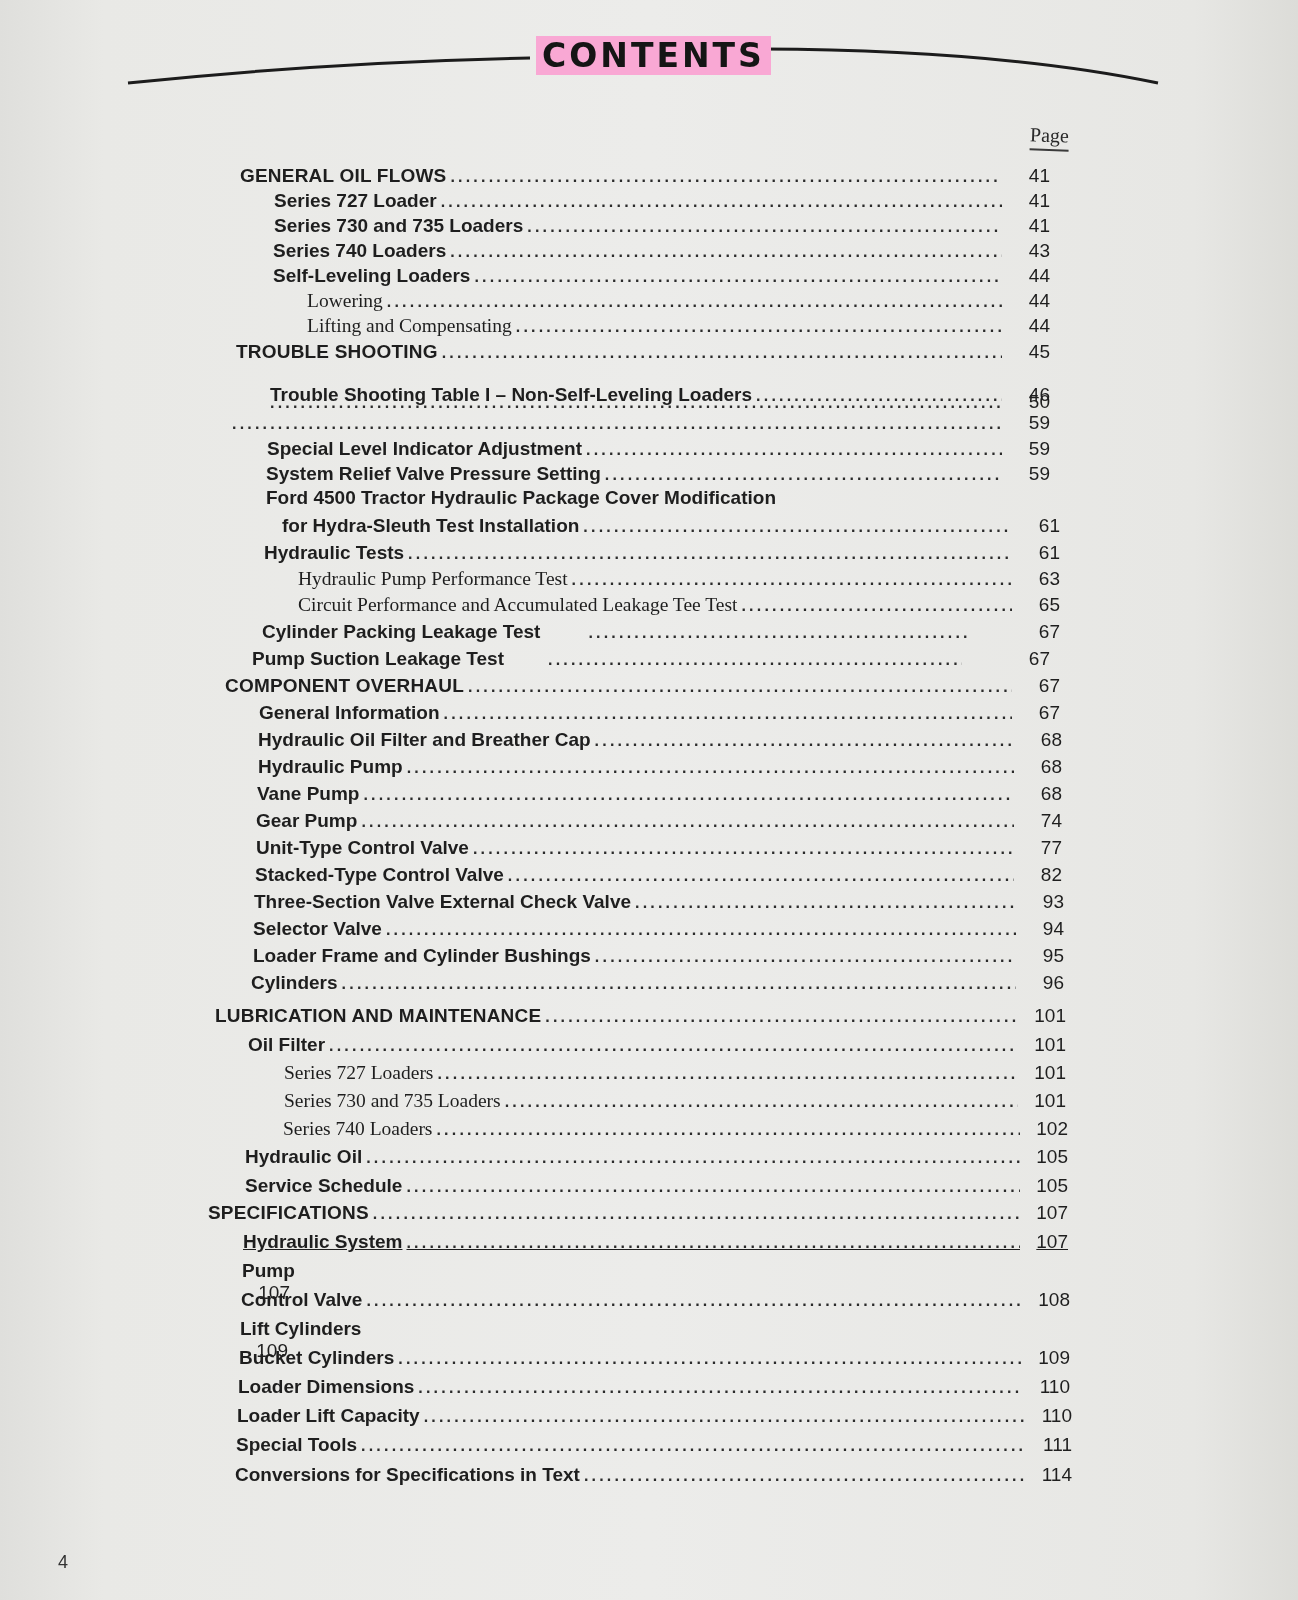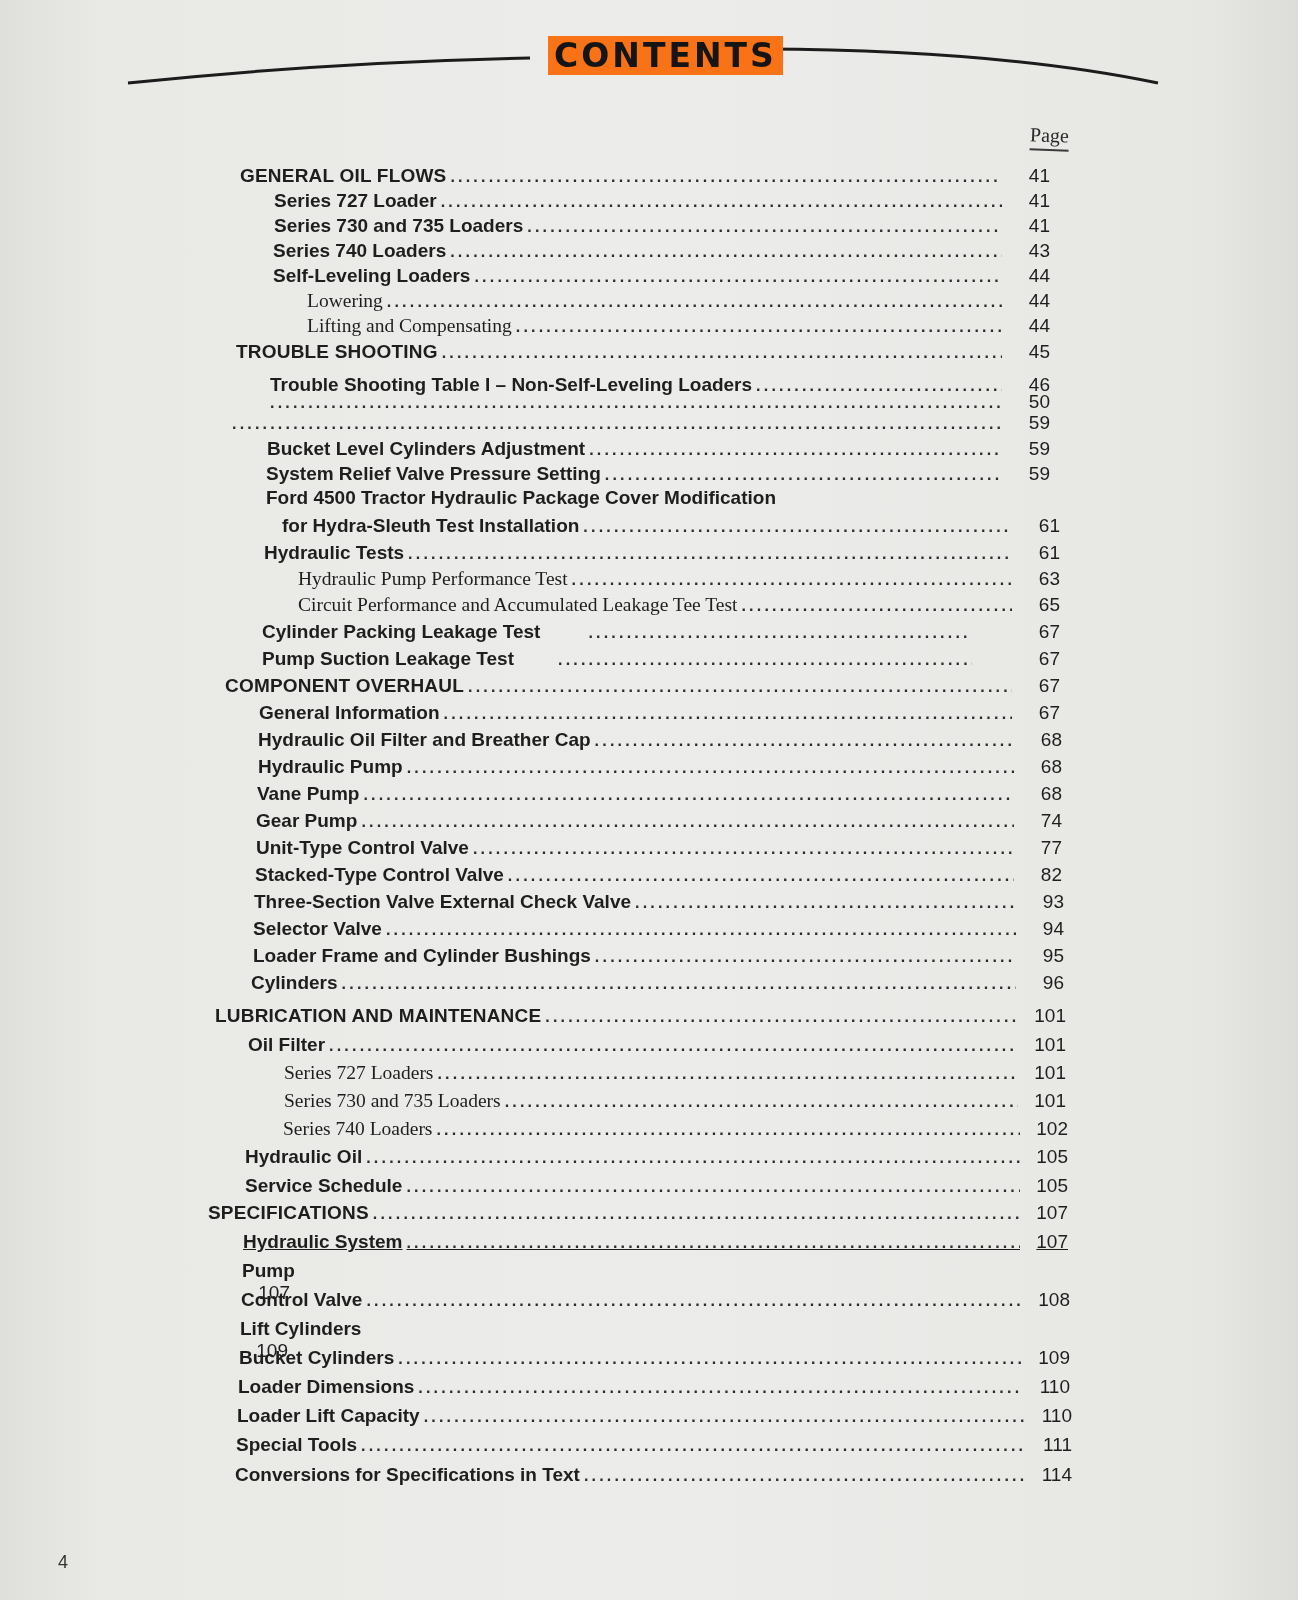--- a/index.html
+++ b/index.html
@@ -7,21 +7,21 @@
     width:1298px; height:1600px; overflow:hidden; position:relative;
     background: linear-gradient(90deg, #dfdfdc 0%, #e9e9e6 8%, #ececea 50%, #e7e7e4 92%, #dcdcd8 100%);
     font-family: "Liberation Sans", sans-serif;
     color:#1e1e1e;
   }
   .title-wrap { position:absolute; left:0; top:0; width:1298px; height:110px; }
   .title-wrap svg { position:absolute; left:0; top:0; }
   .title {
     position:absolute; left:536px; top:36px;
     font-family:"DejaVu Sans", sans-serif; font-weight:bold; font-size:33px;
-    letter-spacing:3px; color:#151515; background:#f97316; padding:0 6px;margin-left:12px;
+    letter-spacing:3px; color:#151515; background:#f9a8d4; padding:0 6px;
   }
   .page-head {
     position:absolute; left:1030px; top:124px;
     font-family:"Liberation Serif", serif; font-size:20px; color:#2a2a2a;
     border-bottom:2px solid #3a3a3a; padding-bottom:2px; transform:rotate(2deg);
   }
   .row {
     position:absolute; display:flex; align-items:baseline;
     font-size:19px; white-space:nowrap; height:26px;
   }
@@ -86,35 +86,35 @@
   <div class="row lvl2" style="left:307px;top:315px;width:743px;">
       <span class="label">Lifting and Compensating</span>
       <span class="dots"></span>
       <span class="pg">44</span>
     </div>
   <div class="row lvl0" style="left:236px;top:341px;width:814px;">
       <span class="label">TROUBLE SHOOTING</span>
       <span class="dots"></span>
       <span class="pg">45</span>
     </div>
-  <div class="row lvl1" style="left:270px;top:374px;width:780px;">
+  <div class="row lvl1" style="left:270px;top:384px;width:780px;">
       <span class="label">Trouble Shooting Table I – Non-Self-Leveling Loaders</span>
       <span class="dots"></span>
       <span class="pg">46</span>
     </div>
   <div class="row lvl1" style="left:270px;top:391px;width:780px;">
       <span class="dots"></span>
       <span class="pg">50</span>
     </div>
   <div class="row lvl0" style="left:232px;top:412px;width:818px;">
       <span class="dots"></span>
       <span class="pg">59</span>
     </div>
   <div class="row lvl1" style="left:267px;top:438px;width:783px;">
-      <span class="label">Bucket Level Cylinders Adjustment</span>
+      <span class="label">Special Level Indicator Adjustment</span>
       <span class="dots"></span>
       <span class="pg">59</span>
     </div>
   <div class="row lvl1" style="left:266px;top:463px;width:784px;">
       <span class="label">System Relief Valve Pressure Setting</span>
       <span class="dots"></span>
       <span class="pg">59</span>
     </div>
   <div class="row lvl1 cont" style="left:266px;top:487px;width:784px;">
       <span class="label">Ford 4500 Tractor Hydraulic Package Cover Modification</span>
@@ -137,21 +137,21 @@
   <div class="row lvl2" style="left:298px;top:594px;width:762px;">
       <span class="label">Circuit Performance and Accumulated Leakage Tee Test</span>
       <span class="dots"></span>
       <span class="pg">65</span>
     </div>
   <div class="row lvl1" style="left:262px;top:621px;width:798px;gap:44px;">
       <span class="label">Cylinder Packing Leakage Test</span>
       <span class="dots"></span>
       <span class="pg">67</span>
     </div>
-  <div class="row lvl1" style="left:262px;top:648px;width:798px;gap:40px;">
+  <div class="row lvl1" style="left:252px;top:648px;width:798px;gap:40px;">
       <span class="label">Pump Suction Leakage Test</span>
       <span class="dots"></span>
       <span class="pg">67</span>
     </div>
   <div class="row lvl0" style="left:225px;top:675px;width:835px;">
       <span class="label">COMPONENT OVERHAUL</span>
       <span class="dots"></span>
       <span class="pg">67</span>
     </div>
   <div class="row lvl1" style="left:259px;top:702px;width:801px;">

